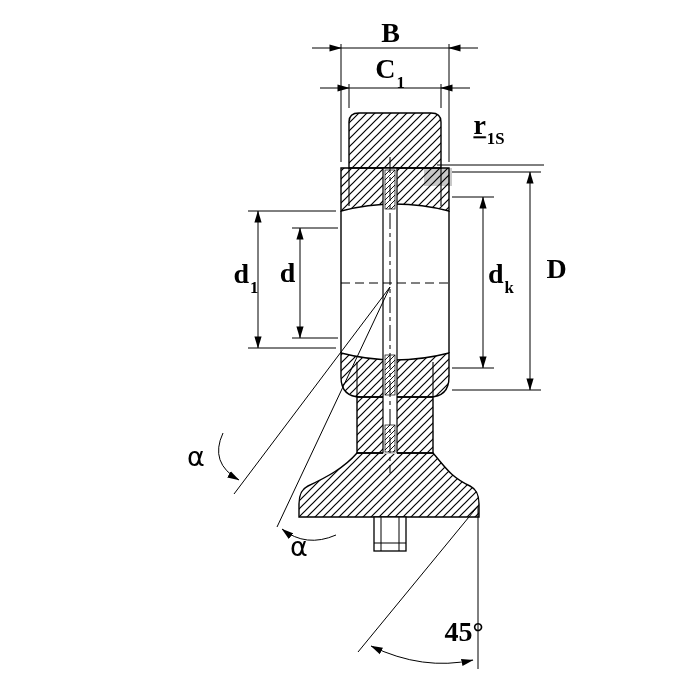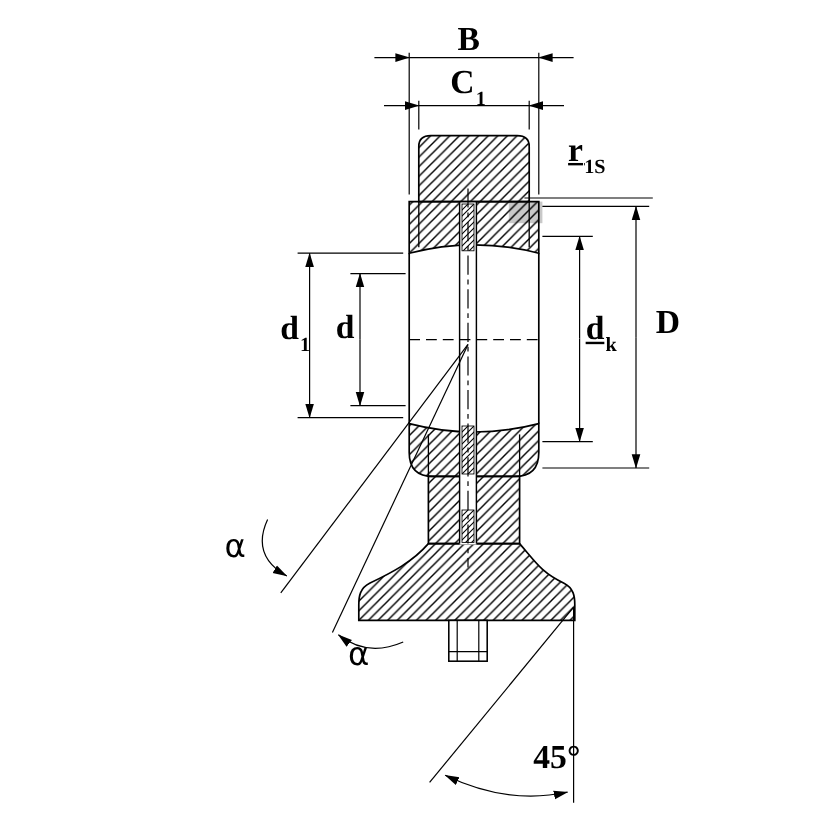--- a/index.html
+++ b/index.html
@@ -127,19 +127,19 @@
     </g>
 
     <line x1="437" y1="165" x2="544" y2="165" stroke="#000" stroke-width="1"></line>
   </svg>
 
   <div class="lbl" style="left:391px;top:36px;"><span>B</span><sub></sub></div>
   <div class="lbl" style="left:390px;top:72px;"><span>C</span><sub>1</sub></div>
   <div class="lbl" style="left:489px;top:128px;text-decoration:underline;"><span>r</span><sub>1S</sub></div>
   <div class="lbl" style="left:234px;top:277px;margin-left:12px;"><span>d</span><sub>1</sub></div>
   <div class="lbl" style="left:288px;top:276px;"><span>d</span><sub></sub></div>
-  <div class="lbl" style="left:501px;top:277px;text-decoration:underline;"><span>d</span><sub>k</sub></div>
+  <div class="lbl" style="left:501px;top:277px;"><span>d</span><sub>k</sub></div>
   <div class="lbl" style="left:557px;top:272px;"><span>D</span><sub></sub></div>
   <div class="lbl greek" style="left:196px;top:456px;"><span>α</span></div>
   <div class="lbl greek" style="left:299px;top:546px;"><span>α</span></div>
   <div class="lbl" style="left:464px;top:632px;"><span>45°</span></div>
 
 </div>
 
 </body></html>

